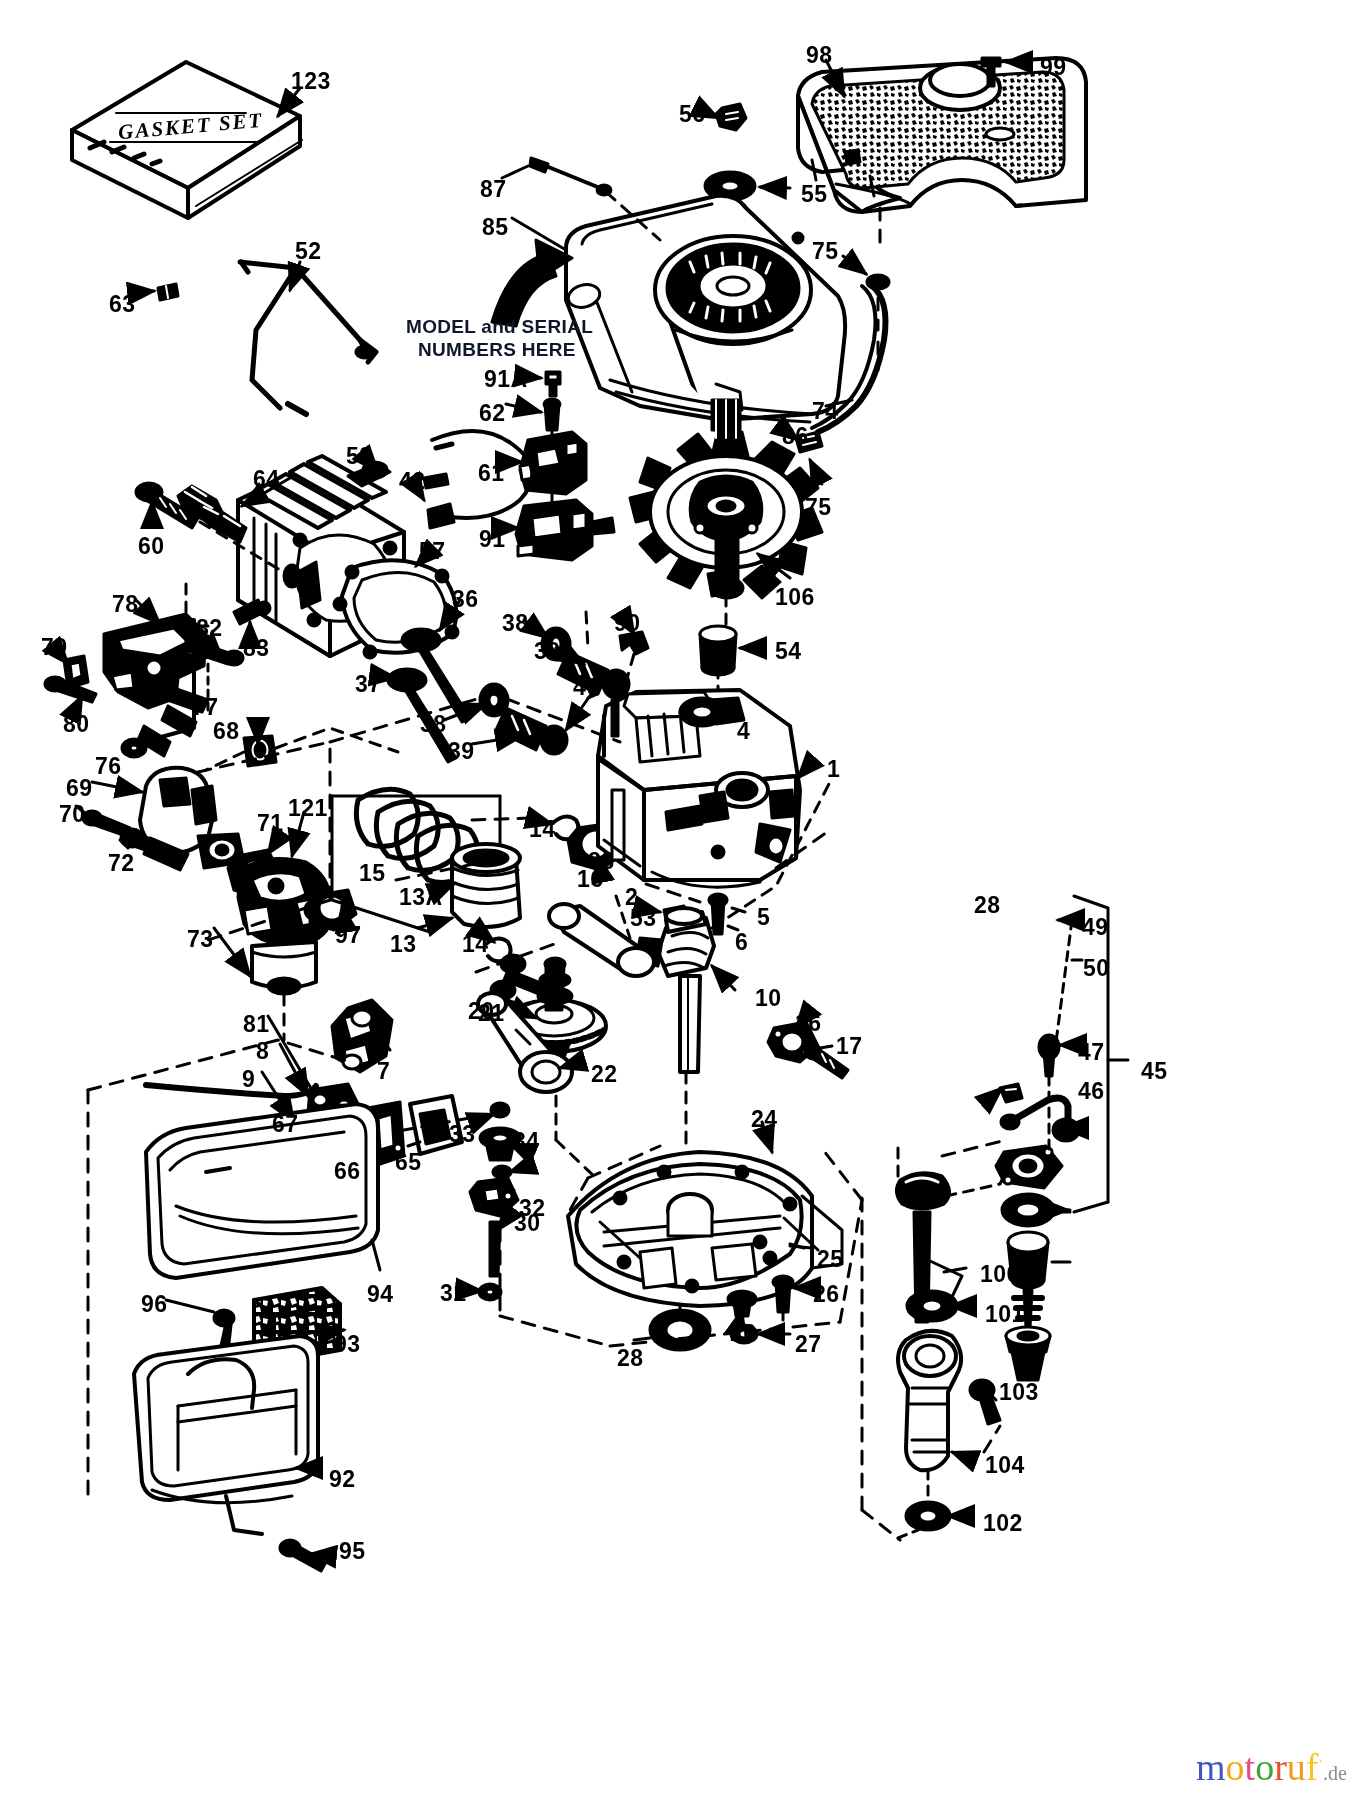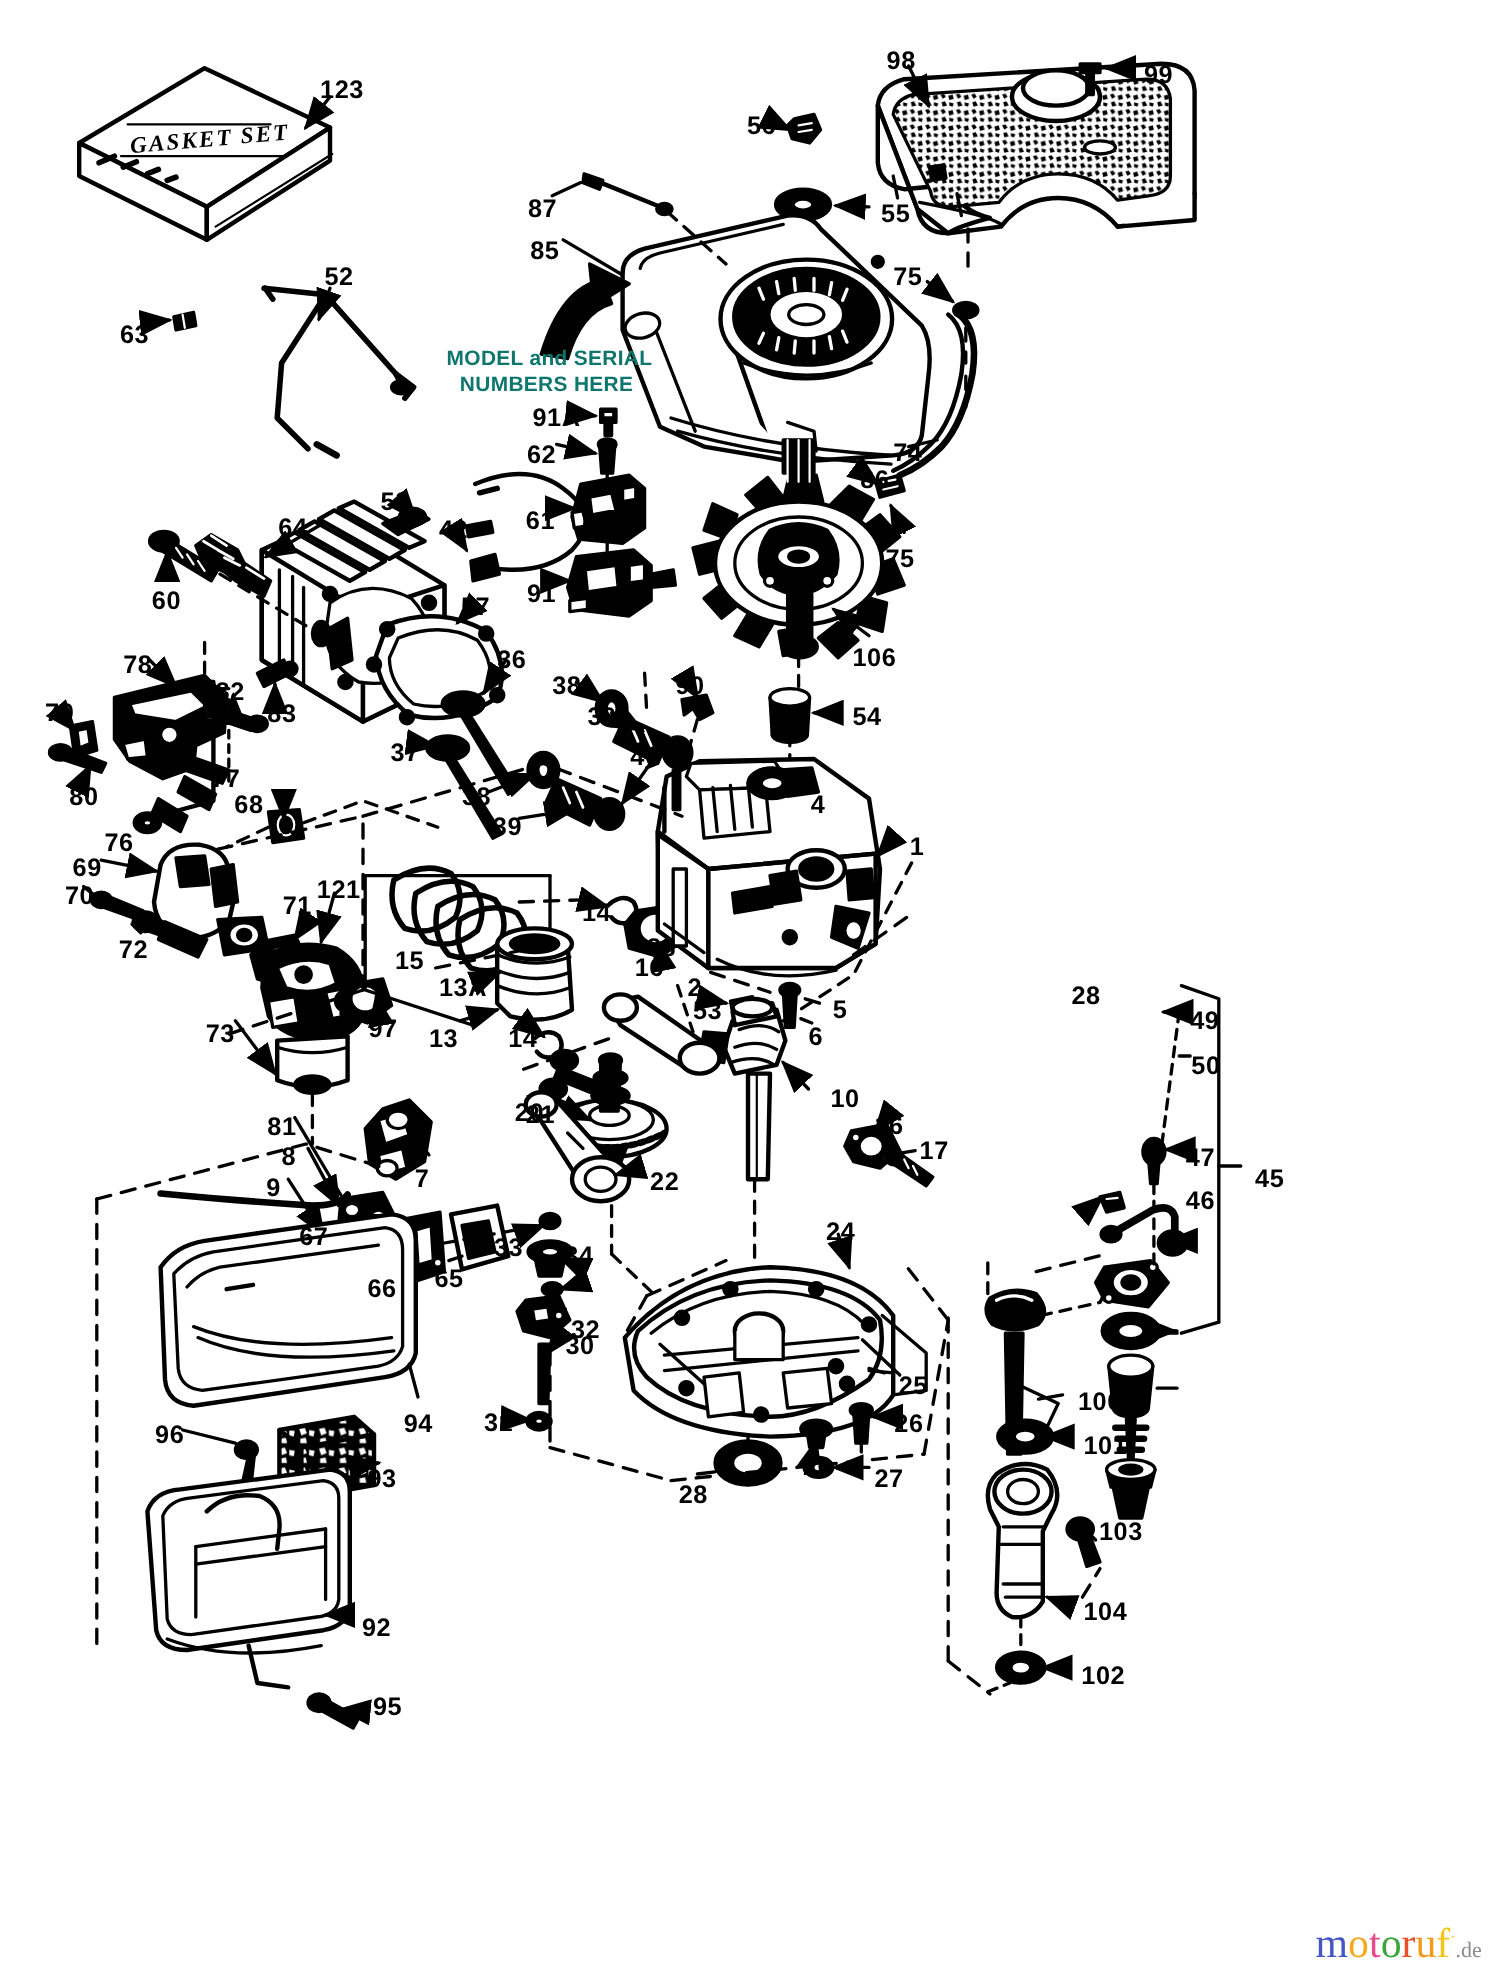--- a/index.html
+++ b/index.html
@@ -21,21 +21,21 @@
     letter-spacing:0.5px;
     white-space:nowrap;
     line-height:1;
     -webkit-user-select:none;user-select:none;
   }
   .note{
     position:absolute;
     font-family:"Liberation Sans",sans-serif;
     font-weight:bold;
     font-size:19px;
-    color:#0f766e;
+    color:#0f172a;
     letter-spacing:0.3px;
     white-space:nowrap;
     line-height:1.15;
     text-align:center;
   }
   .gasket-label{
     position:absolute;
     font-family:"Liberation Serif",serif;
     font-weight:bold;
     font-style:italic;

